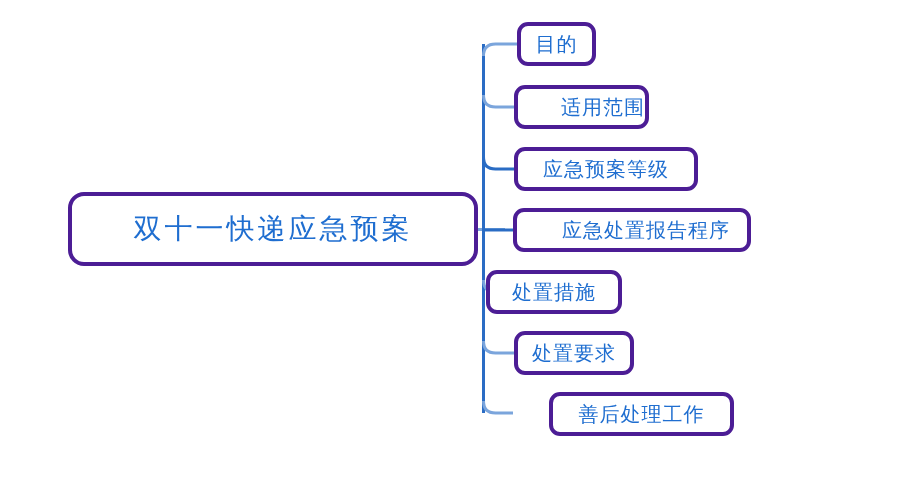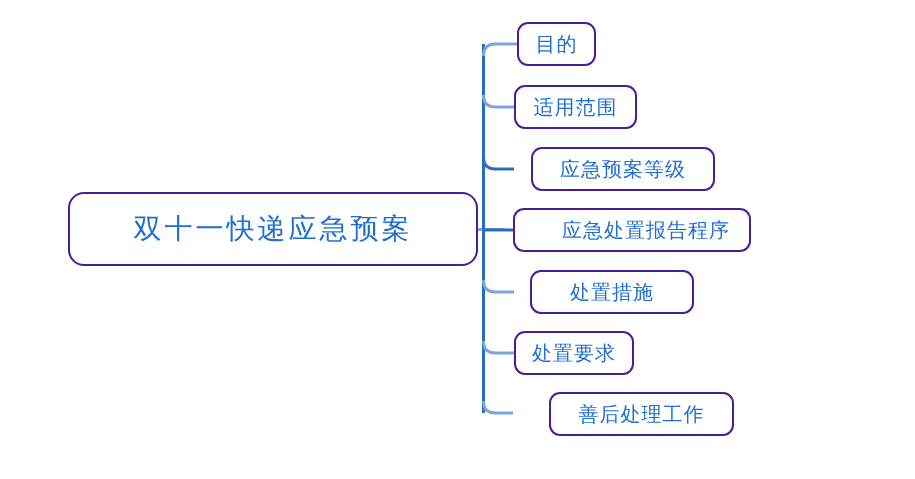--- a/index.html
+++ b/index.html
@@ -26,21 +26,21 @@
     left: 0;
     top: 0;
     width: 915px;
     height: 479px;
     pointer-events: none;
   }
   .node {
     position: absolute;
     box-sizing: border-box;
     background: #ffffff;
-    border: 2px solid #4c1d95;
+    border: 4px solid #4c1d95;
     border-radius: 12px;
     display: flex;
     align-items: center;
     justify-content: center;
     color: #1f6ed0;
     white-space: nowrap;
     letter-spacing: 1px;
   }
   .node-root {
     left: 68px;
@@ -82,33 +82,33 @@
   </svg>
 
   <div class="node node-root">
     <span class="node-label">双十一快递应急预案</span>
   </div>
 
   <div class="node node-child" style="left:517px; top:22px; width:79px;">
     <span class="node-label">目的</span>
   </div>
 
-  <div class="node node-child" style="left:514px; top:85px; width:123px;">
+  <div class="node node-child" style="left:514px; top:85px; width:135px;justify-content:flex-end;">
     <span class="node-label">适用范围</span>
   </div>
 
-  <div class="node node-child" style="left:514px; top:147px; width:184px;margin-left:17px;">
+  <div class="node node-child" style="left:514px; top:147px; width:184px;">
     <span class="node-label">应急预案等级</span>
   </div>
 
   <div class="node node-child" style="left:513px; top:208px; width:238px;padding-left:28px;">
     <span class="node-label">应急处置报告程序</span>
   </div>
 
-  <div class="node node-child" style="left:530px; top:270px; width:164px;">
+  <div class="node node-child" style="left:486px; top:270px; width:136px;">
     <span class="node-label">处置措施</span>
   </div>
 
   <div class="node node-child" style="left:514px; top:331px; width:120px;">
     <span class="node-label">处置要求</span>
   </div>
 
   <div class="node node-child" style="left:513px; top:392px; width:185px;margin-left:36px;">
     <span class="node-label">善后处理工作</span>
   </div>

